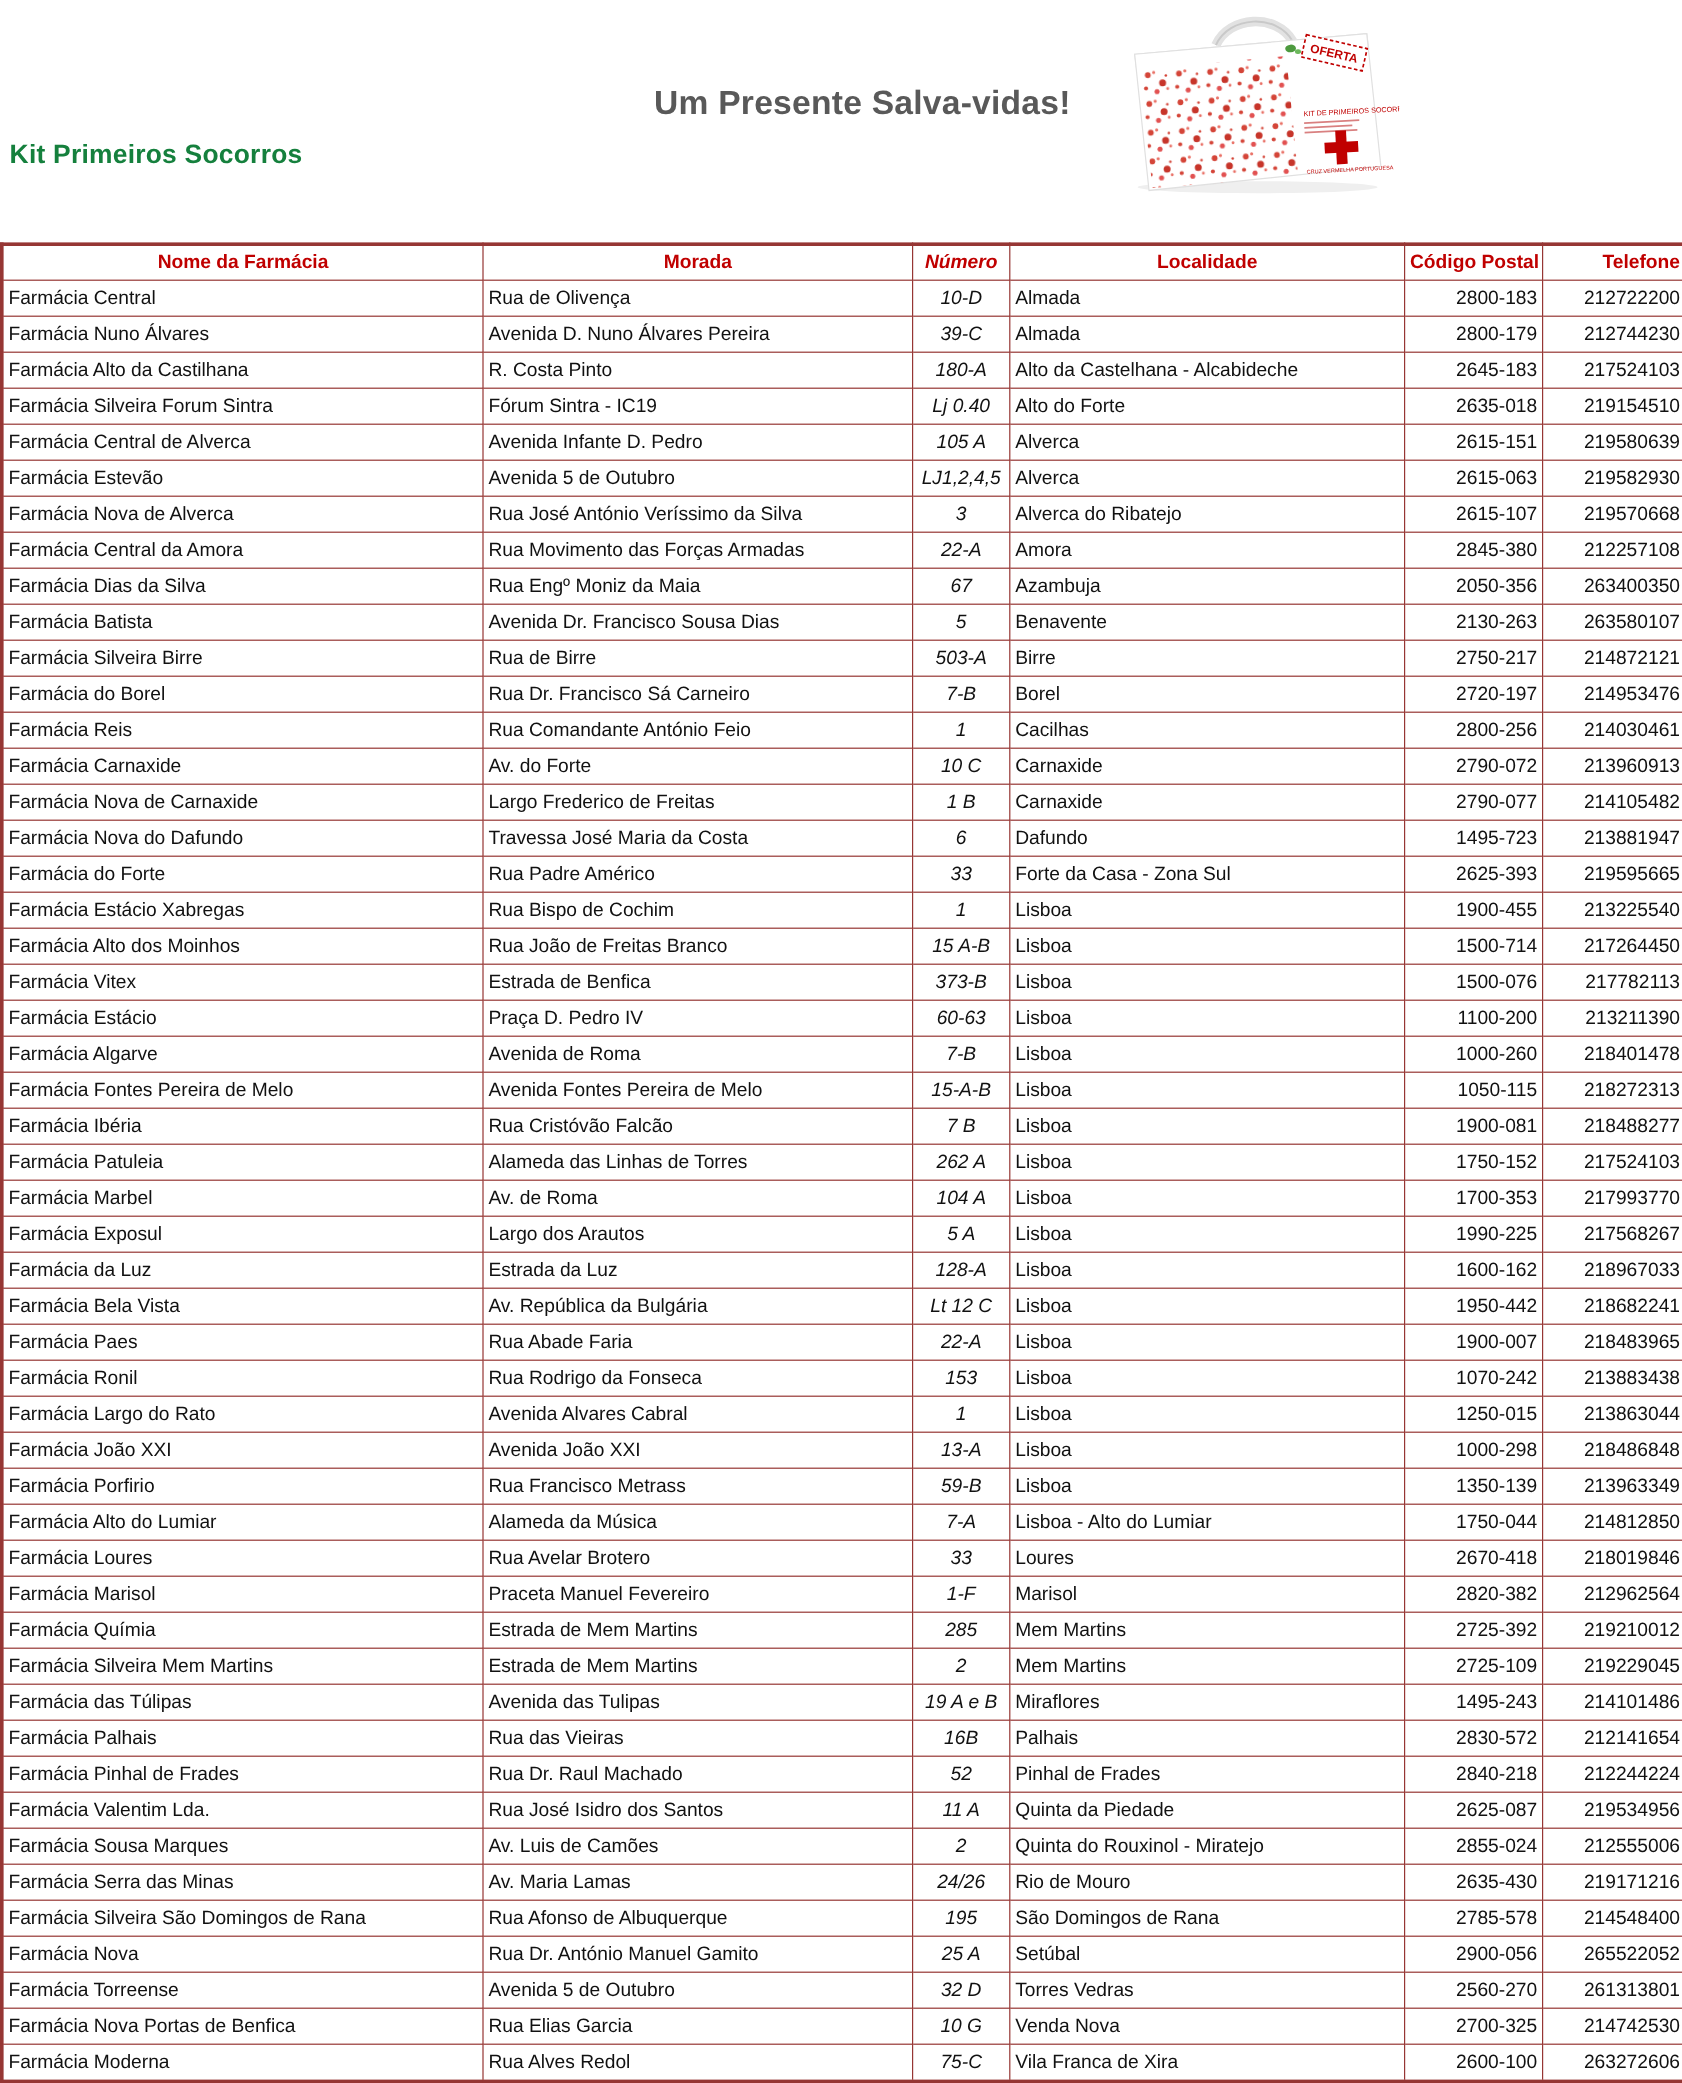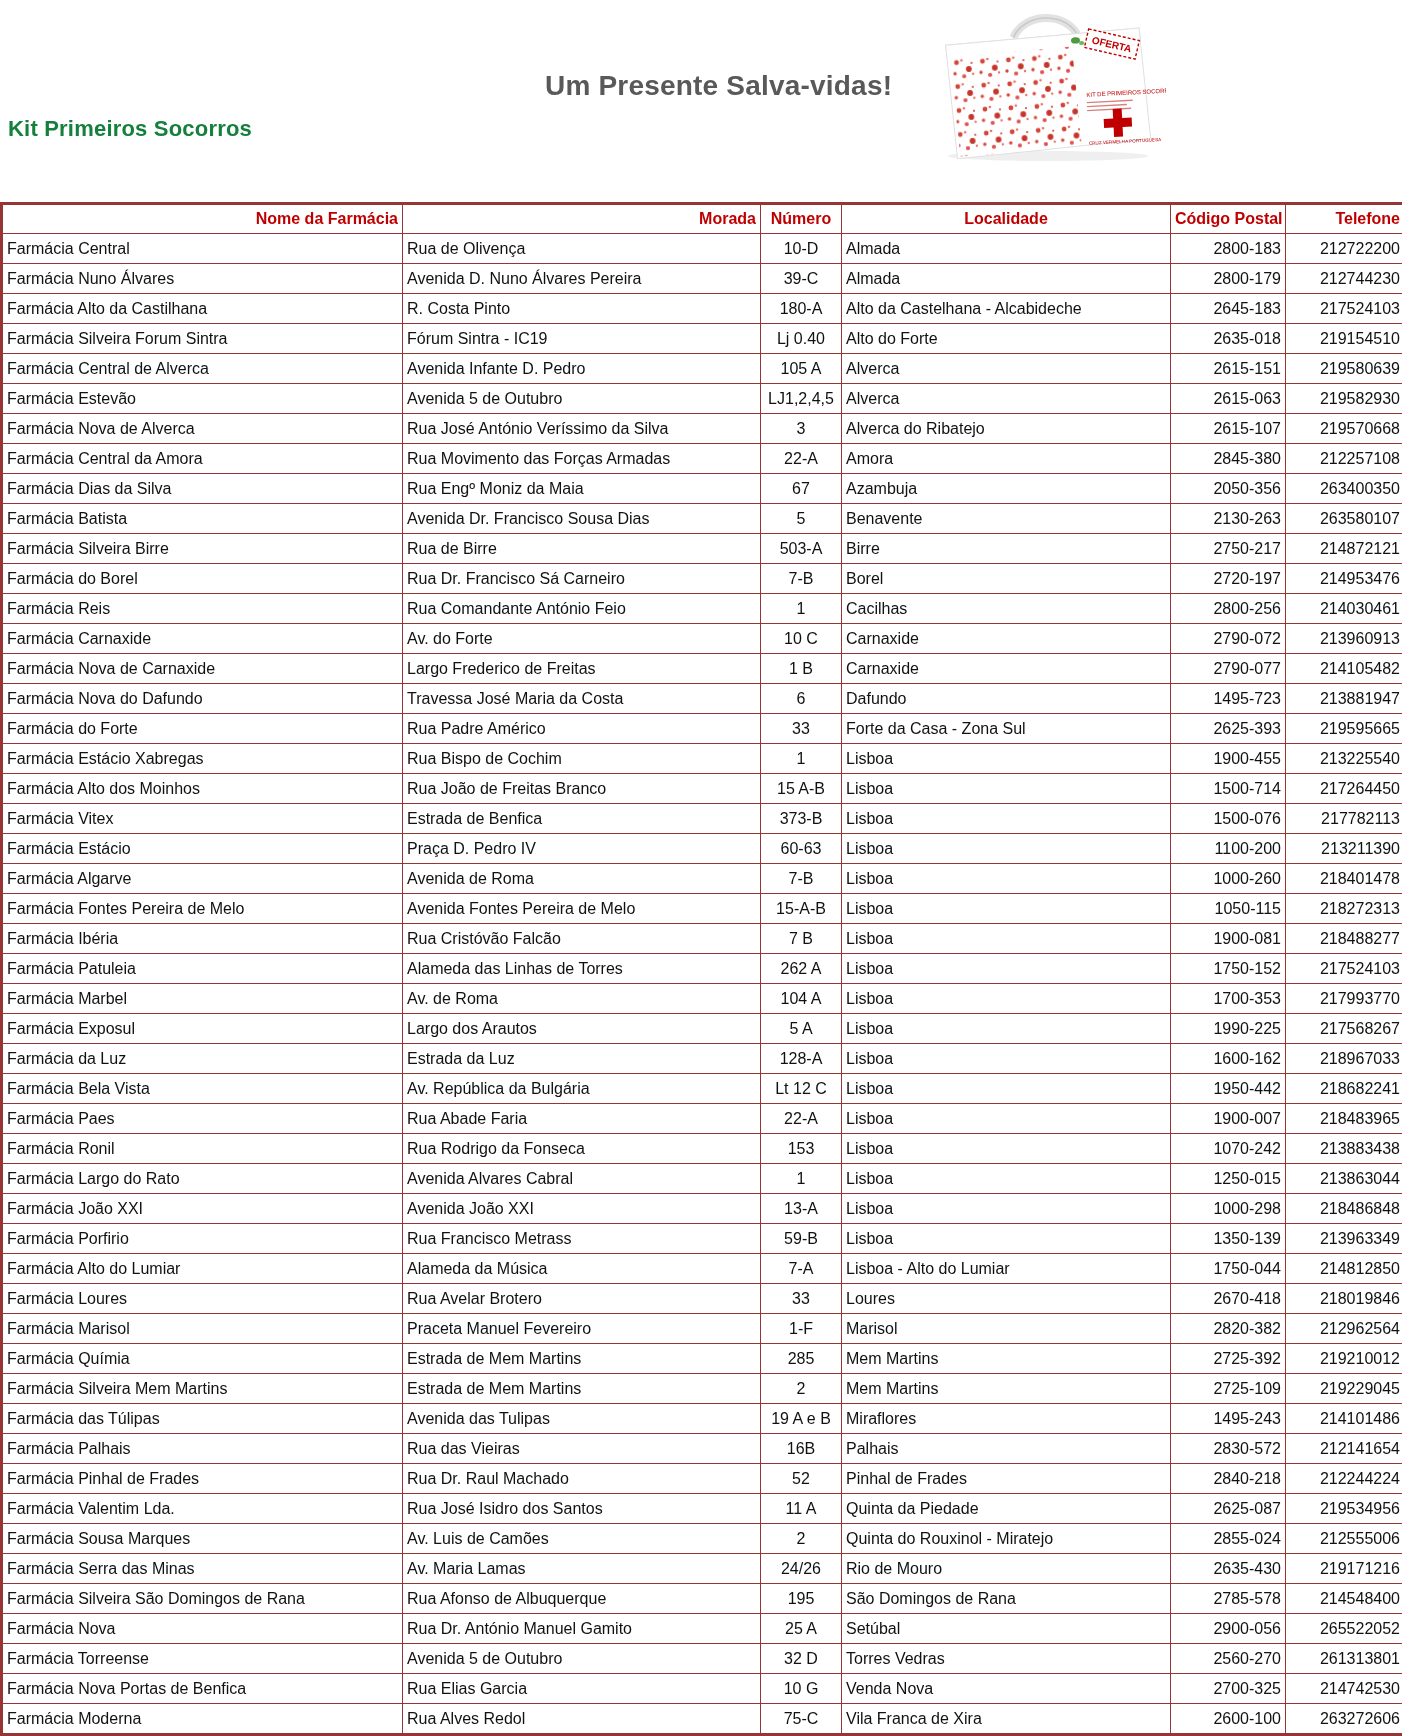--- a/index.html
+++ b/index.html
@@ -30,26 +30,26 @@
     height:29px;line-height:29px;
     color:#111111;
     background:#ffffff;
   }
   table.pharma th{
     color:#C00000;font-weight:bold;height:28px;line-height:28px;
   }
   
   .col-nome{width:391px;}
   .col-morada{width:349px;}
-  .col-numero{width:72px;}
+  .col-numero{width:72px;font-style:italic;}
   .col-localidade{width:320px;}
   .col-codigo{width:106px;}
   .col-telefone{width:110px;}
   
-  thead .col-nome, thead .col-morada{text-align:right;}
+  thead .col-nome, thead .col-morada{text-align:center;}
   thead .col-numero, thead .col-localidade, thead .col-codigo{text-align:center;padding:0 1px;}
   thead .col-telefone{text-align:right;padding-right:6px;}
   
   tbody .col-nome, tbody .col-morada, tbody .col-localidade{text-align:left;}
   tbody .col-numero{text-align:center;padding-right:2px;}
   tbody .col-codigo{text-align:right;padding-right:12px;}
   tbody .col-telefone{text-align:right;padding-right:5px;}
 </style>
 </head>
 <body>

